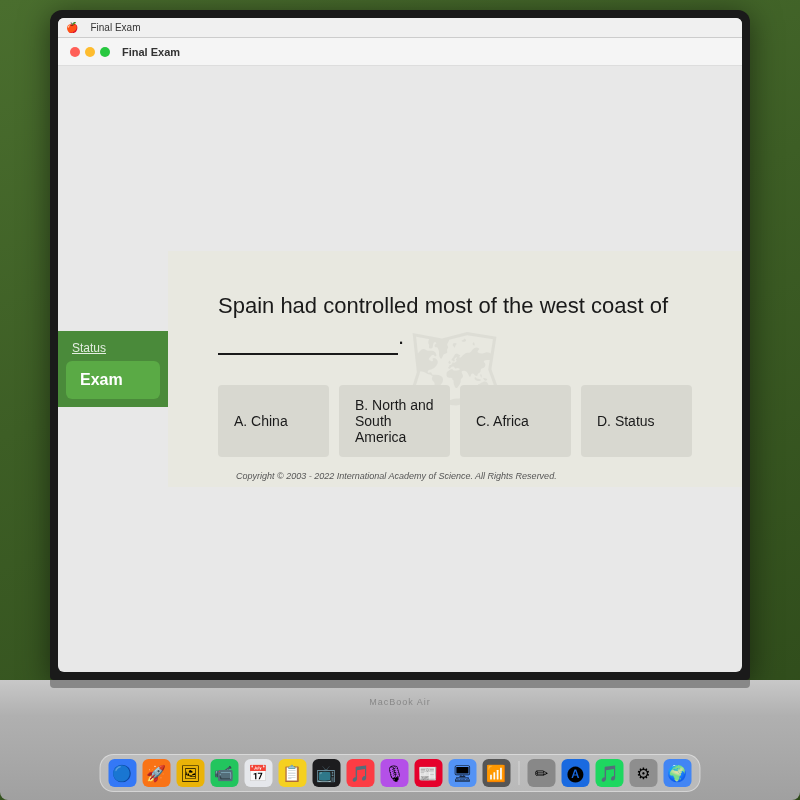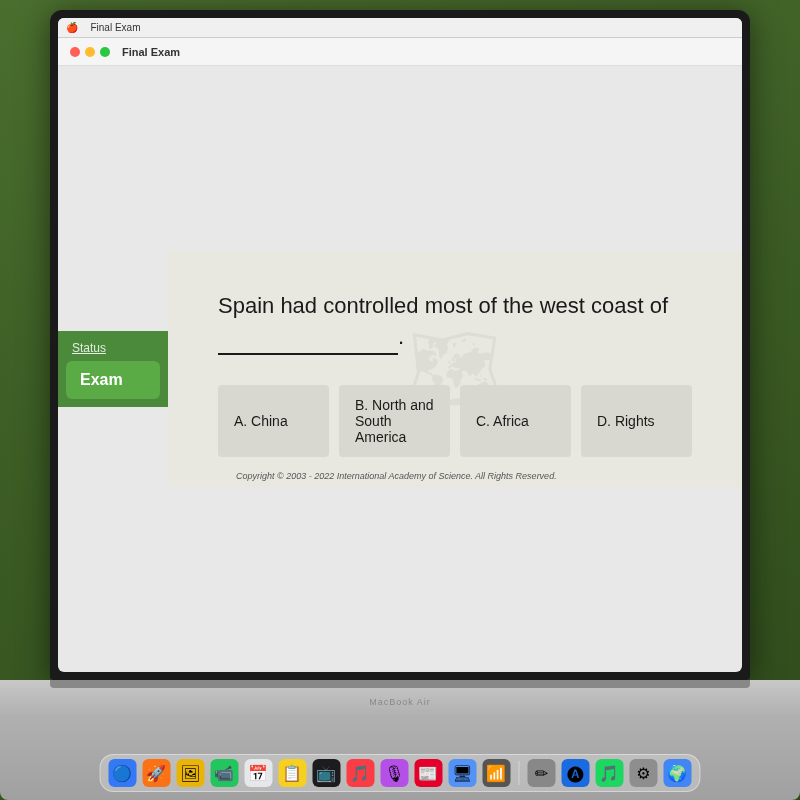--- a/index.html
+++ b/index.html
@@ -320,21 +320,21 @@
 
           <div class="question-text">
             <span>Spain had controlled most of the west coast of</span>
             <span class="blank">&nbsp;&nbsp;&nbsp;&nbsp;&nbsp;&nbsp;&nbsp;&nbsp;&nbsp;&nbsp;&nbsp;&nbsp;&nbsp;&nbsp;&nbsp;&nbsp;&nbsp;&nbsp;</span><span>.</span>
           </div>
 
           <div class="answers-grid">
             <button class="answer-btn">A.  China</button>
             <button class="answer-btn">B.  North and South America</button>
             <button class="answer-btn">C.  Africa</button>
-            <button class="answer-btn">D.  Rights</button>
+            <button class="answer-btn">D.  Status</button>
           </div>
 
         </div>
 
         <div class="screen-footer">
           <span>Copyright © 2003 - 2022 International Academy of Science.  All Rights Reserved.</span>
         </div>
 
       </div>
     </div>

